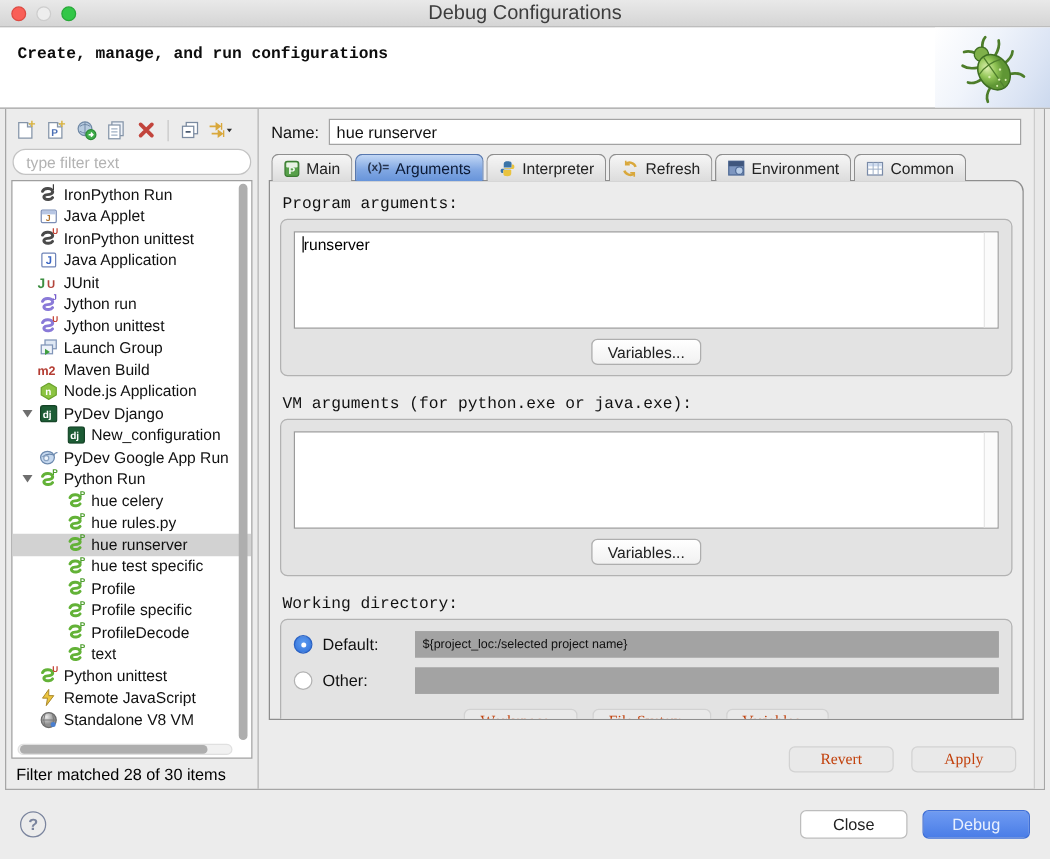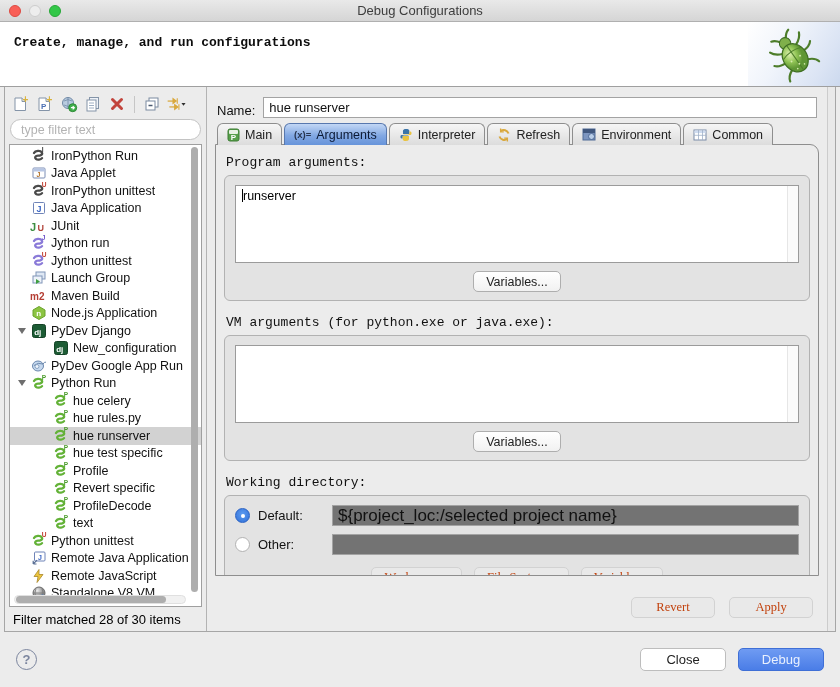--- a/index.html
+++ b/index.html
@@ -18,21 +18,21 @@
     height:22px; flex:0 0 22px;
     background:linear-gradient(#e9e9e9,#d5d5d5);
     border-bottom:1px solid #b0b0b0;
     position:relative; display:flex; align-items:center; justify-content:center;
   }
   .lights { position:absolute; left:9px; top:5px; display:flex; gap:8px; }
   .light { width:12px; height:12px; border-radius:50%; }
   .light.red    { background:#f95f57; border:1px solid #dd4a42; }
   .light.yellow { background:#ededed; border:1px solid #cdcdcd; }
   .light.green  { background:#33c748; border:1px solid #27a838; }
-  .title-text { font-size:13px; color:#3d3d3d; }
+  .title-text { font-size:16px; color:#3d3d3d; }
 
   
   .header { height:65px; flex:0 0 65px; background:#fff; border-bottom:1px solid #9f9f9f; position:relative; }
   .header-title { padding:13px 0 0 14px; font-weight:bold; font-size:13px; color:#0d0d0d;font-family:Liberation Mono, monospace; }
   .bug-area {
     position:absolute; right:0; top:0; width:92px; height:64px;
     background:linear-gradient(120deg,#ffffff 0%,#f0f4fb 40%,#dbe4f4 78%,#ccd9ee 100%);
     display:flex; align-items:center; justify-content:center;
   }
 
@@ -65,21 +65,21 @@
   .vthumb { position:absolute; top:0; bottom:0; width:7px; left:1px; background:#aeaeae; border-radius:4px; }
   .hscroll { position:absolute; left:4px; right:15px; bottom:2px; height:9px; background:#f1f1f1; border:1px solid #e0e0e0; border-radius:5px; }
   .hthumb { position:absolute; top:0; left:1px; height:7px; width:88%; background:#aeaeae; border-radius:4px; }
 
   .filter-status { flex:0 0 22px; padding:5px 2px 0 4px; font-size:13px; color:#000; }
 
   
   .right-pane { flex:1 1 auto; display:flex; flex-direction:column; padding:5px 8px 0 8px; min-width:0; }
   .right-track { width:8px; flex:0 0 8px; background:#e9e9e9; border-left:1px solid #cccccc; }
 
-  .name-row { flex:0 0 26px; display:flex; align-items:flex-end; gap:8px; padding:0 2px; margin-bottom:4px; }
+  .name-row { flex:0 0 26px; display:flex; align-items:center; gap:8px; padding:0 2px; margin-bottom:4px; }
   .lbl { font-size:13px; color:#111; }
   .name-input {
     flex:1; height:21px; border:1px solid #a3a3a3; background:#fff; padding:0 5px;
     font-size:13px; font-family:"Liberation Sans",sans-serif; color:#111; outline:none;
   }
 
   .tabs { display:flex; align-items:flex-end; height:23px; flex:0 0 23px; padding-left:2px; position:relative; z-index:2; }
   .tab {
     height:22px; display:flex; align-items:center; gap:5px; padding:0 9px;
     border:1px solid #8e8e8e; border-bottom:none; border-radius:6px 6px 0 0;
@@ -117,22 +117,22 @@
   }
   .btn.disabled { background:#e9e9e9; border-color:#d2d2d2; color:#c2410c;font-family:Liberation Serif, serif; }
 
   .radio-row { display:flex; align-items:center; gap:8px; margin-bottom:8px; }
   .radio { width:15px; height:15px; border-radius:50%; flex:0 0 15px; position:relative; }
   .radio.on { background:radial-gradient(circle at 50% 40%, #5d9cf0, #2f6fd8); border:1px solid #2a62c4; }
   .radio.on::after { content:""; position:absolute; left:4.5px; top:4.5px; width:4px; height:4px; border-radius:50%; background:#fff; }
   .radio.off { background:#fff; border:1px solid #b2b2b2; }
   .radio-lbl { width:66px; flex:0 0 66px; font-size:13px; color:#111; }
   .wd-input {
-    flex:1; height:21px; border:1px solid #a3a3a3; background:#737373; padding:0 5px;
-    font-size:17px; font-family:"Liberation Sans",sans-serif; color:#111; outline:none;
+    flex:1; height:21px; border:1px solid #a3a3a3; background:#a3a3a3; padding:0 5px;
+    font-size:10px; font-family:"Liberation Sans",sans-serif; color:#111; outline:none;
   }
 
   .revert-row { display:flex; justify-content:flex-end; gap:14px; margin-top:21px; padding-right:6px; }
   .revert-row .btn { min-width:84px; }
 
   
   .footer { height:55px; flex:0 0 55px; display:flex; align-items:center; padding:0 16px; gap:12px; }
   .help-btn {
     width:21px; height:21px; border-radius:50%; border:1.5px solid #7b859e; color:#7b859e;
     display:flex; align-items:center; justify-content:center; font-weight:bold; font-size:13px; background:transparent;
@@ -461,21 +461,21 @@
             </div>
             <div class="tree-row" style="padding-left: 4px;">
               <span class="expander-slot"></span>
               <span class="child-spacer"></span>
               <span class="ticon">
                 <svg width="15" height="15" viewBox="0 0 16 16" style="overflow:visible">
                   <path d="M3.2 5.4 C4.6 2.4 10.2 2.2 11.6 4.8 C12.8 7.2 9.6 8.2 7.4 8.2 C4.6 8.2 3.6 10.2 5.2 11.6 C6.8 13 10.4 12.6 11.8 10.8" fill="none" stroke="#63b237" stroke-width="2.5" stroke-linecap="round"></path>
                   <text x="11.5" y="4.5" font-size="7" font-weight="bold" fill="#4e9e2e">P</text>
                 </svg>
               </span>
-              <span class="tlabel">Revert specific</span>
+              <span class="tlabel">Profile specific</span>
             </div>
             <div class="tree-row" style="padding-left: 4px;">
               <span class="expander-slot"></span>
               <span class="child-spacer"></span>
               <span class="ticon">
                 <svg width="15" height="15" viewBox="0 0 16 16" style="overflow:visible">
                   <path d="M3.2 5.4 C4.6 2.4 10.2 2.2 11.6 4.8 C12.8 7.2 9.6 8.2 7.4 8.2 C4.6 8.2 3.6 10.2 5.2 11.6 C6.8 13 10.4 12.6 11.8 10.8" fill="none" stroke="#63b237" stroke-width="2.5" stroke-linecap="round"></path>
                   <text x="11.5" y="4.5" font-size="7" font-weight="bold" fill="#4e9e2e">P</text>
                 </svg>
               </span>
@@ -494,31 +494,20 @@
             </div>
             <div class="tree-row" style="padding-left: 4px;">
               <span class="expander-slot"></span>
               <span class="ticon">
                 <svg width="15" height="15" viewBox="0 0 16 16" style="overflow:visible">
                   <path d="M3.2 5.4 C4.6 2.4 10.2 2.2 11.6 4.8 C12.8 7.2 9.6 8.2 7.4 8.2 C4.6 8.2 3.6 10.2 5.2 11.6 C6.8 13 10.4 12.6 11.8 10.8" fill="none" stroke="#63b237" stroke-width="2.5" stroke-linecap="round"></path>
                   <text x="11.5" y="4.5" font-size="7" font-weight="bold" fill="#c0392b">U</text>
                 </svg>
               </span>
               <span class="tlabel">Python unittest</span>
-            </div>
-            <div class="tree-row" style="padding-left: 4px;">
-              <span class="expander-slot"></span>
-              <span class="ticon">
-                <svg width="14" height="14" viewBox="0 0 14 14">
-                  <rect x="2.5" y="1" width="10.5" height="9" rx="1" fill="#fff" stroke="#6f84b8"></rect>
-                  <text x="6" y="8.5" font-size="7" font-weight="bold" fill="#3b66c4">J</text>
-                  <path d="M1.2 13 L5 9.2 M1.2 13 v-3.3 M1.2 13 h3.3" stroke="#5a6f94" stroke-width="1.2" fill="none"></path>
-                </svg>
-              </span>
-              <span class="tlabel">Remote Java Application</span>
             </div>
             <div class="tree-row" style="padding-left: 4px;">
               <span class="expander-slot"></span>
               <span class="ticon">
                 <svg width="13" height="14" viewBox="0 0 13 14">
                   <path d="M7 0.5 L2 7.5 L6 7.5 L5 13.5 L11 5.5 L7 5.5 Z" fill="#ecc53f" stroke="#a8872b" stroke-width="0.8"></path>
                 </svg>
               </span>
               <span class="tlabel">Remote JavaScript</span>
             </div>

